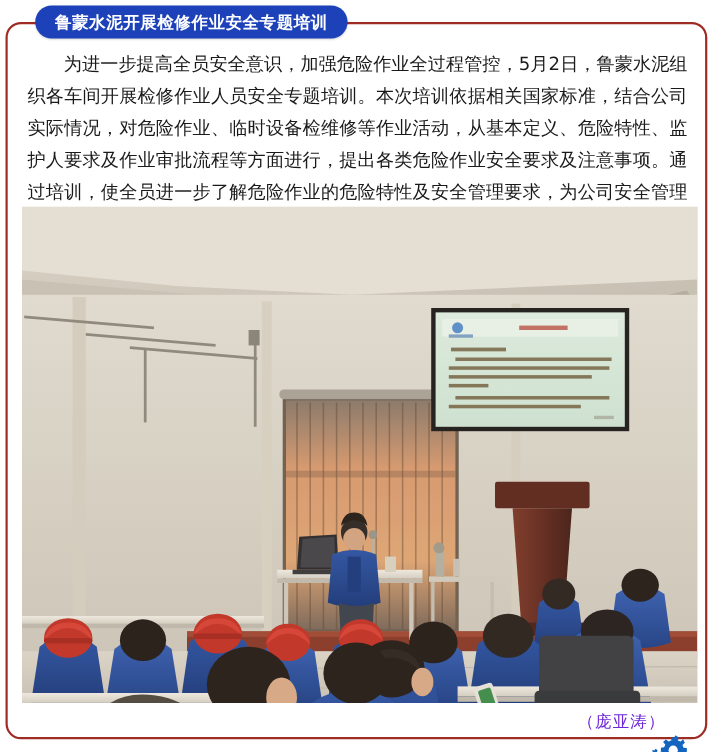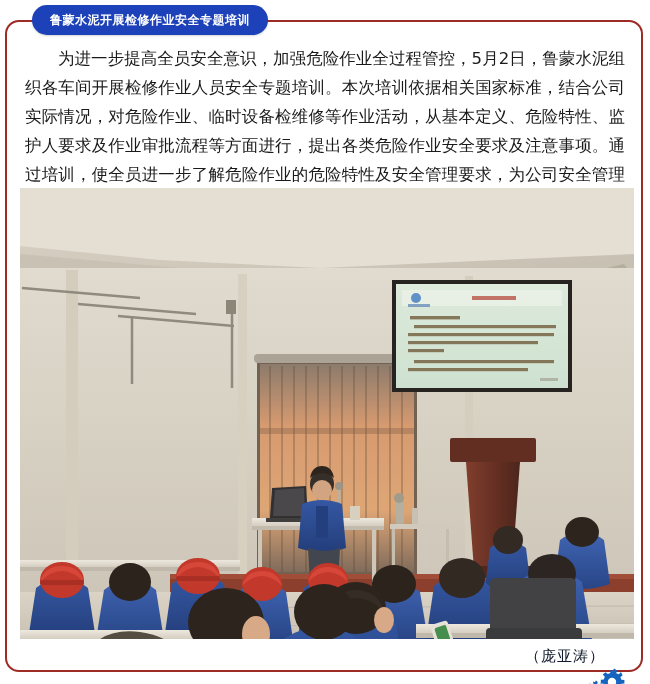--- a/index.html
+++ b/index.html
@@ -37,21 +37,21 @@
     padding: 0 18px 0 18px;
     background: #1c41b8;
     border-radius: 16px;
     display: flex;
     align-items: center;
     z-index: 5;
     box-shadow: 0 1px 2px rgba(0,0,0,0.18);
   }
   #title-badge .title-text {
     color: #ffffff;
-    font-size: 12px;
+    font-size: 15px;
     font-weight: bold;
     letter-spacing: 0.5px;
     white-space: nowrap;
     line-height: 1;
     font-family: "DejaVu Sans", "Liberation Sans", sans-serif;
   }
 
   
   #body-paragraph {
     position: absolute;
@@ -78,21 +78,21 @@
     background: #cfcabc;
   }
   #training-photo svg { display: block; }
 
   
   #signature-line {
     position: absolute;
     right: 36px;
     top: 625px;
     font-size: 15px;
-    color: #0f172a;
+    color: #6d28d9;
     letter-spacing: 1px;
     font-family: "DejaVu Sans", "Liberation Sans", sans-serif;
   }
 
   
   #gear-mark {
     position: absolute;
     right: 14px;
     top: 646px;
     width: 44px;

